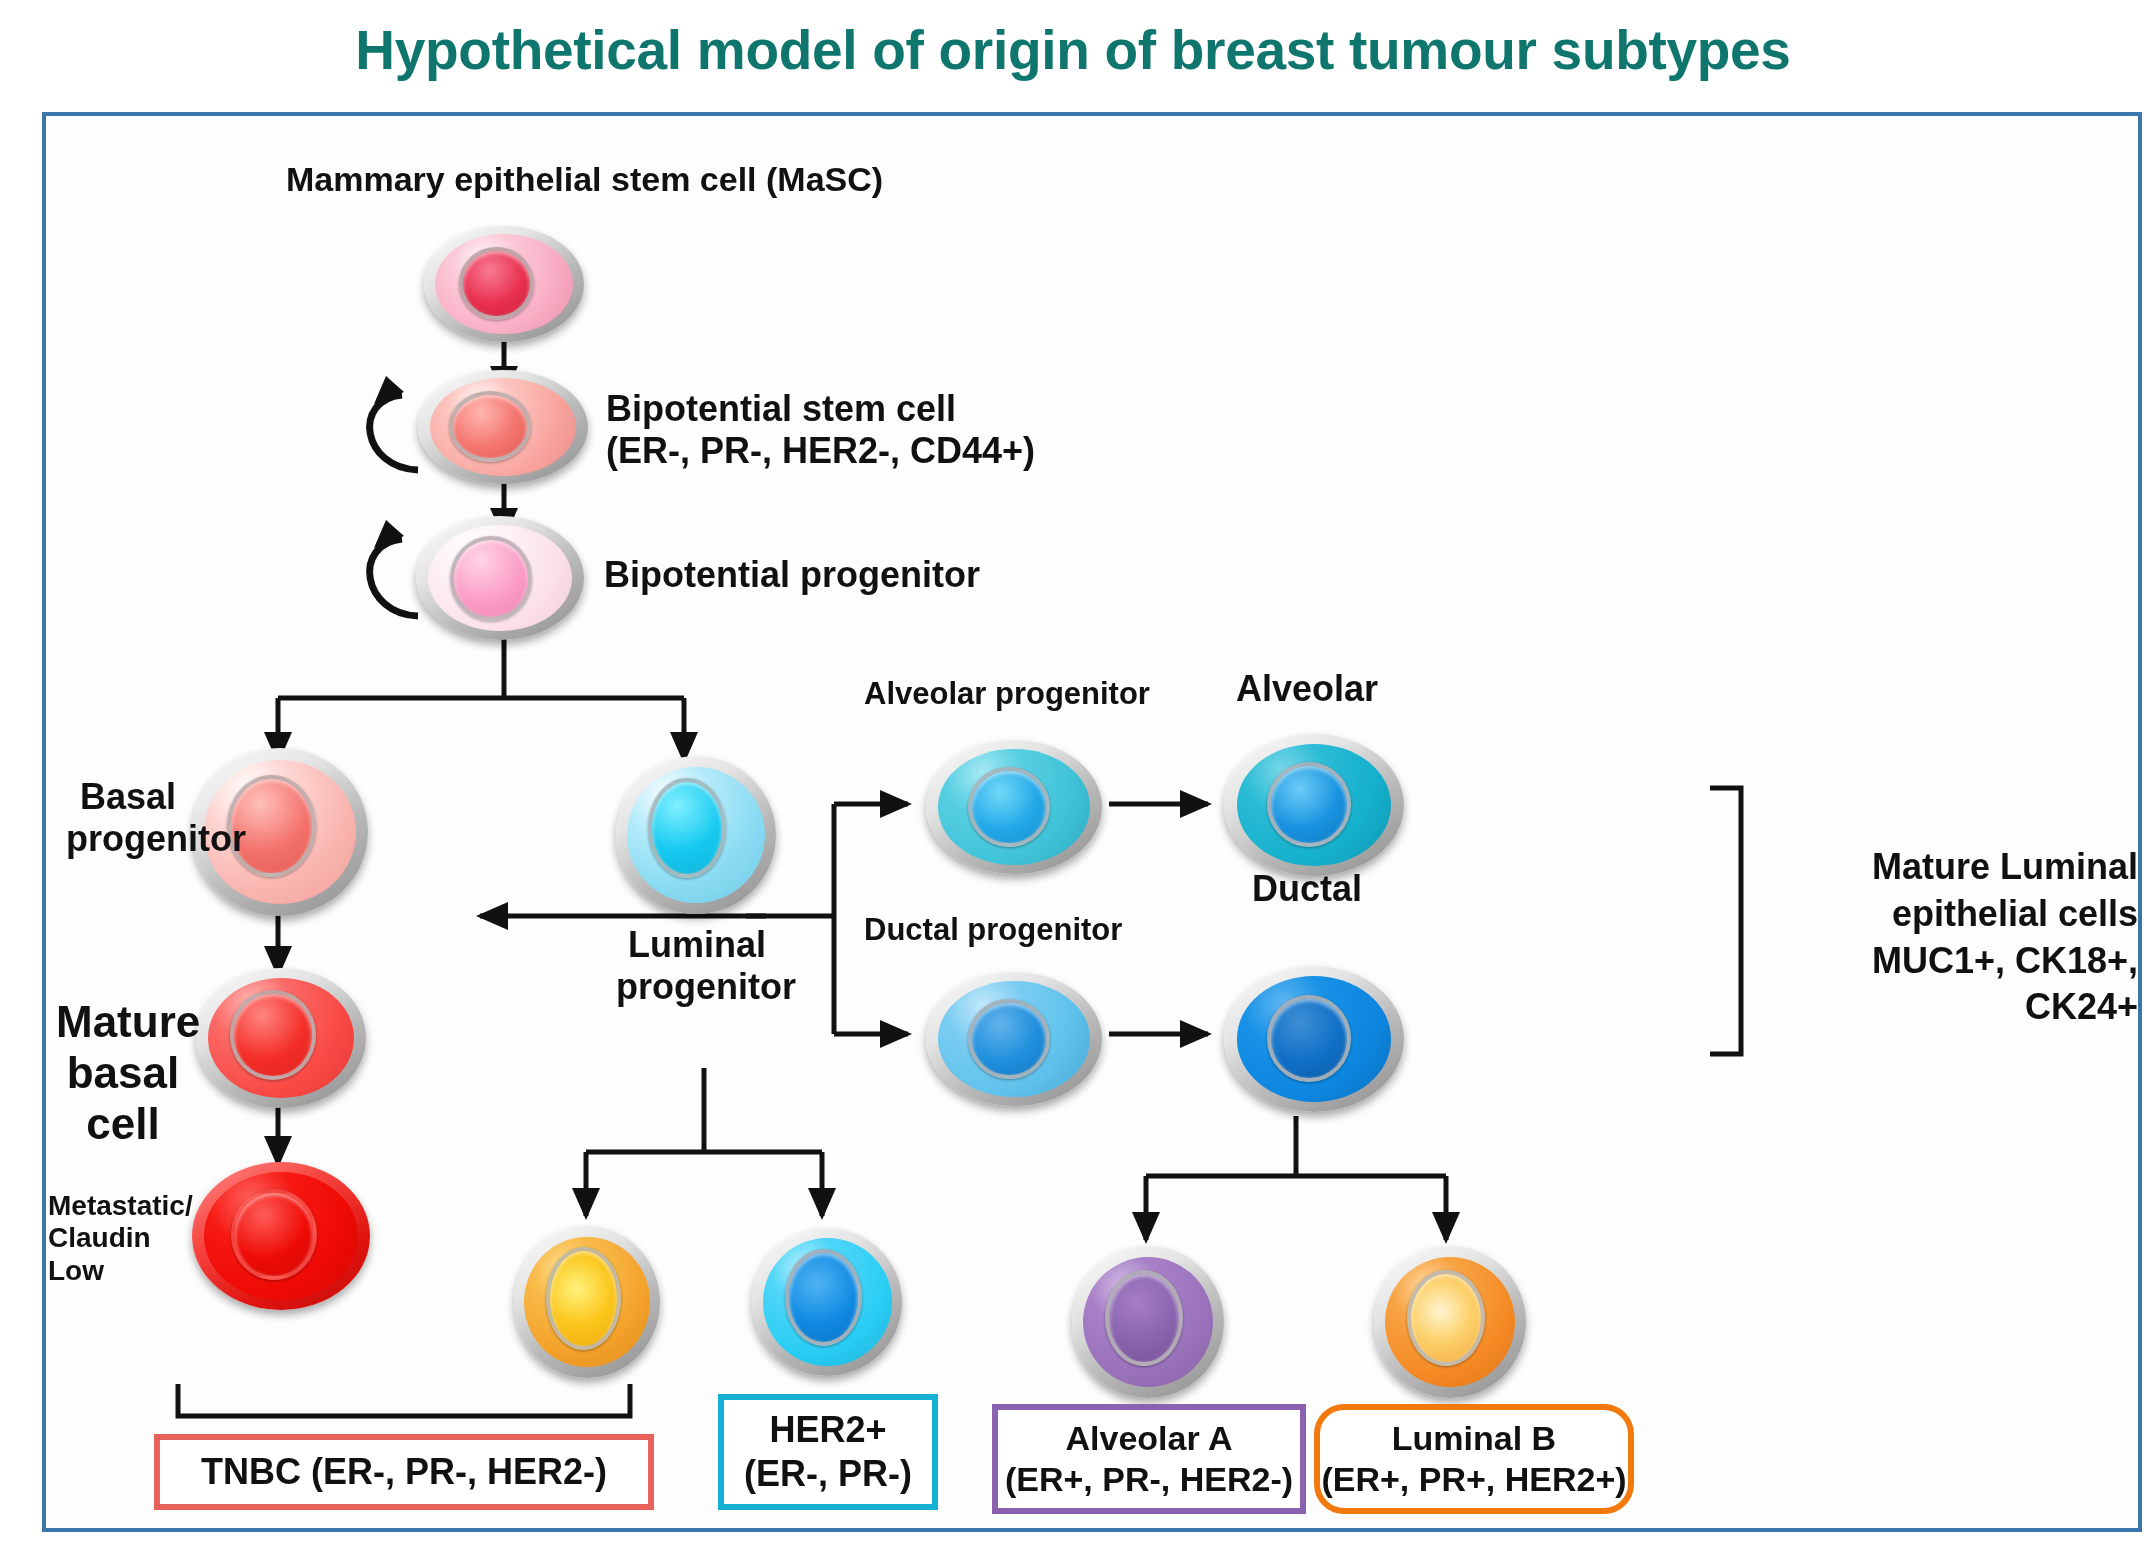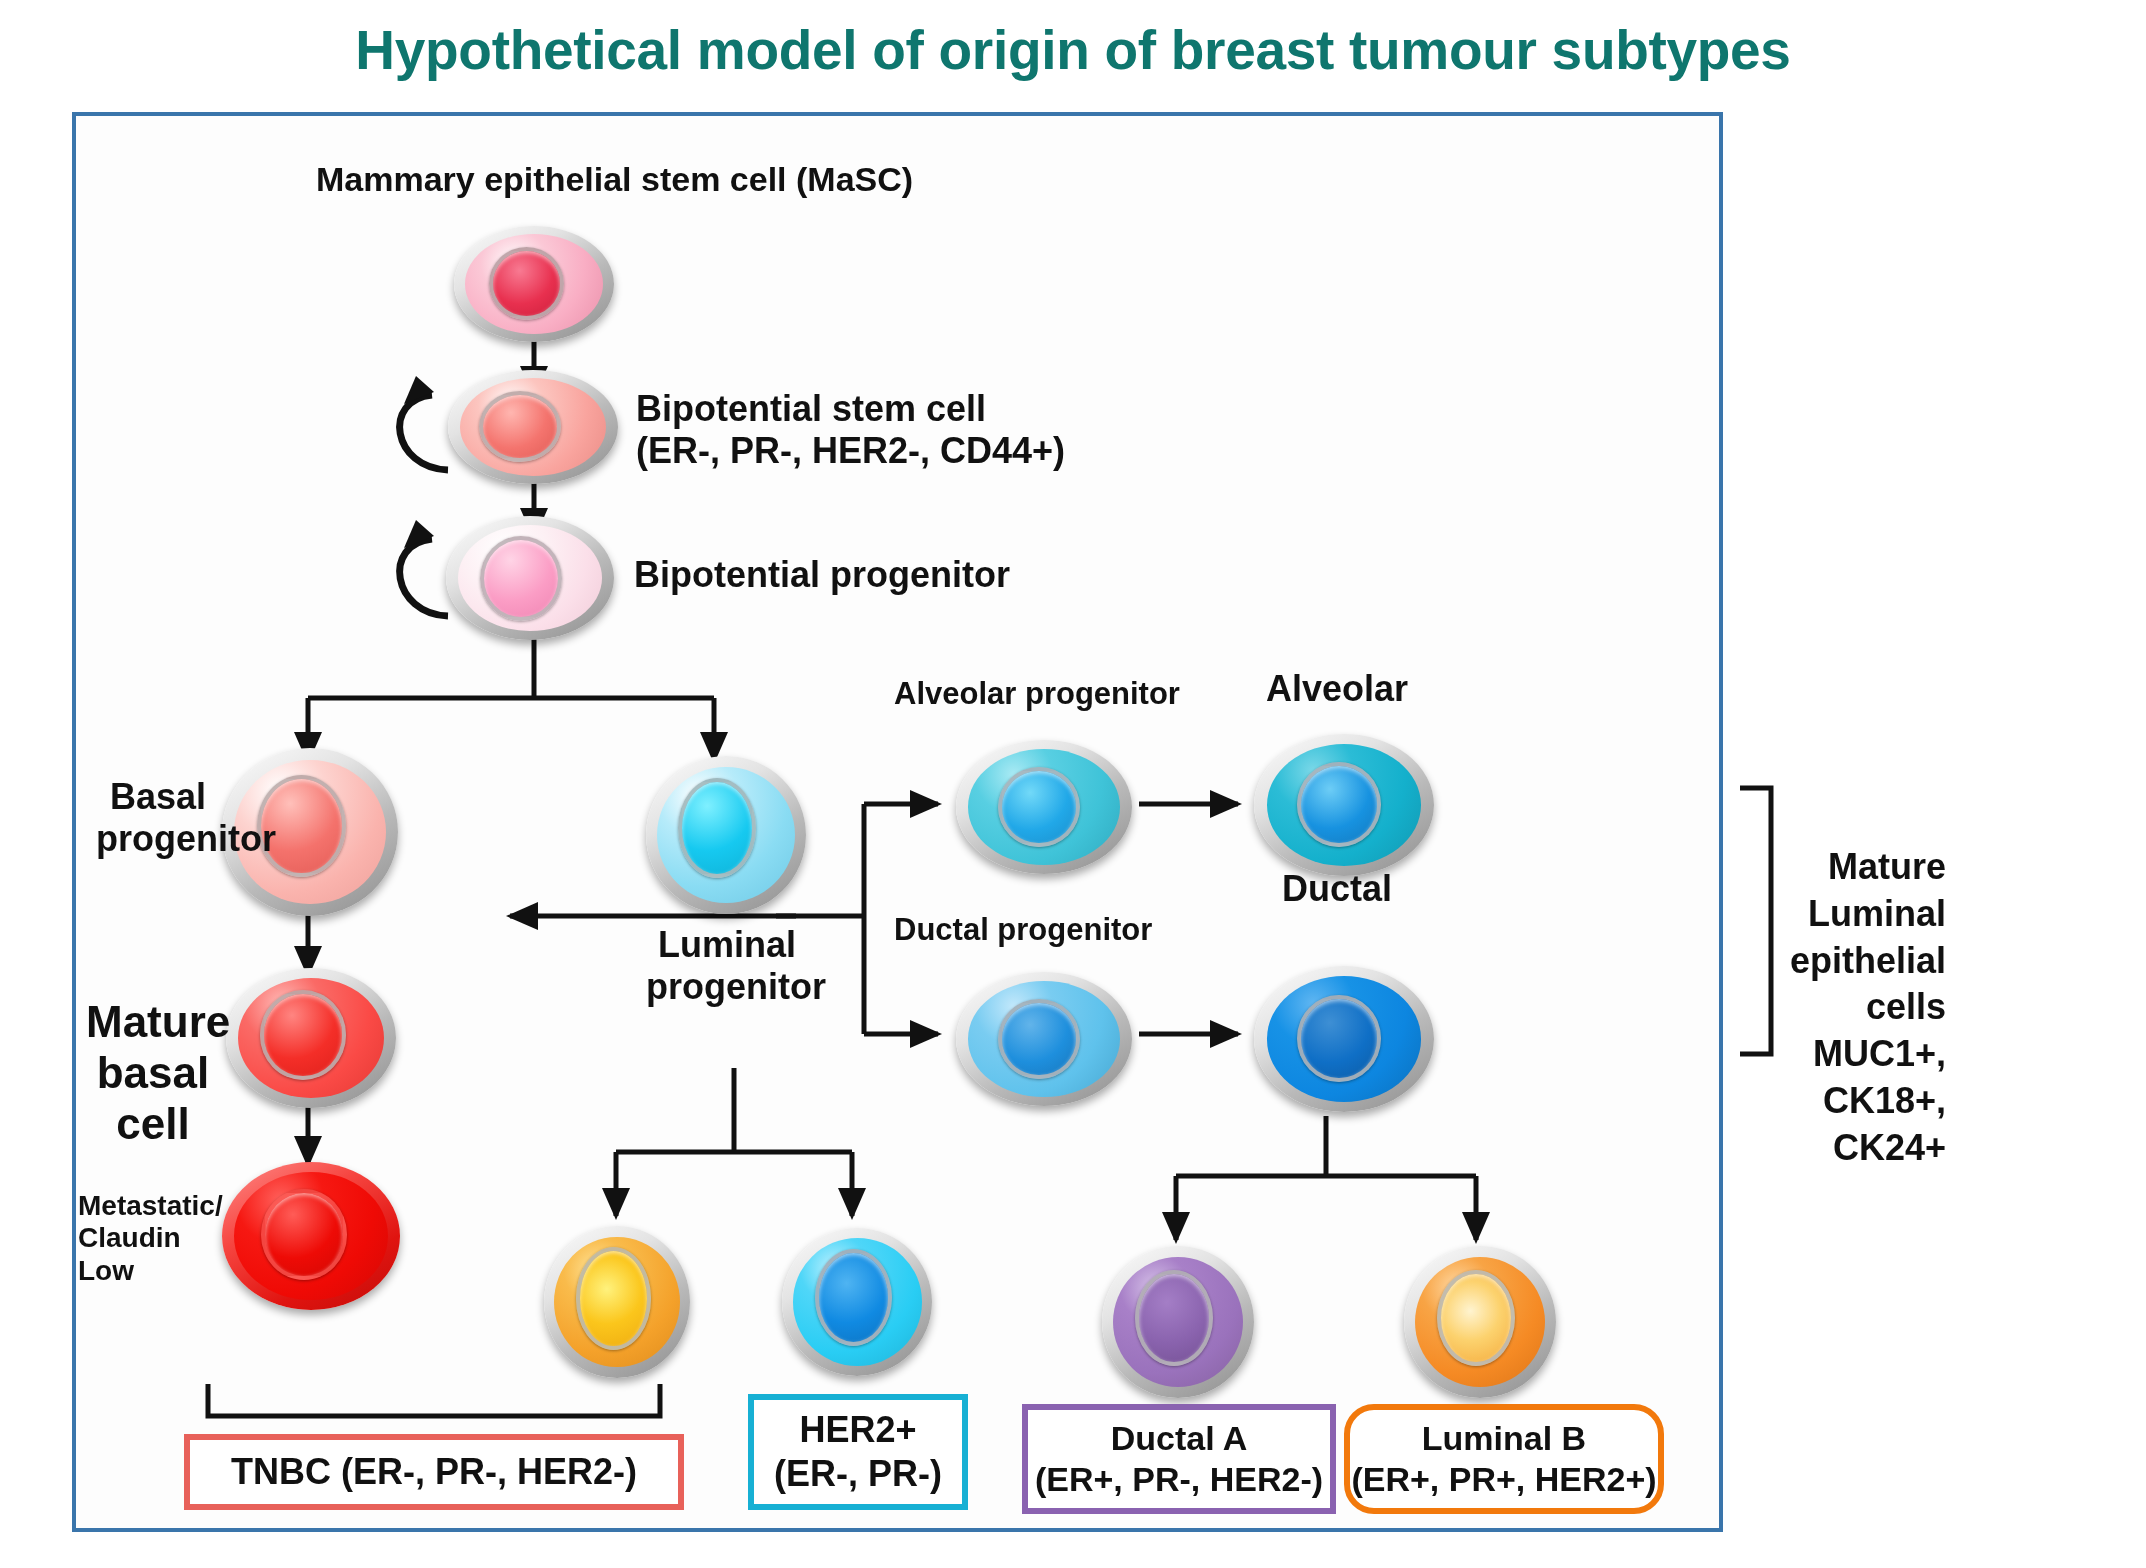--- a/index.html
+++ b/index.html
@@ -6,22 +6,22 @@
   body{width:2146px;height:1568px;position:relative;overflow:hidden;
        font-family:"Liberation Sans","DejaVu Sans",sans-serif;}
 
   #title{
     position:absolute;left:0;top:18px;width:2146px;text-align:center;
     font-size:55px;font-weight:bold;color:#0f766e;letter-spacing:-0.3px;
     font-family:"Liberation Sans","DejaVu Sans",sans-serif;
   }
 
   #frame{
-    position:absolute;left:42px;top:112px;width:1651px;height:1420px;
-    border:4px solid #3a75ab;background:#fdfdfd;box-sizing:border-box;margin-left:30px;
+    position:absolute;left:42px;top:112px;width:2100px;height:1420px;
+    border:4px solid #3a75ab;background:#fdfdfd;box-sizing:border-box;
   }
 
   .lbl{position:absolute;font-weight:bold;color:#111;line-height:1.16;
        white-space:pre-line;}
 
   
   .cell{position:absolute;border-radius:50%;
         box-shadow:0 5px 9px rgba(0,0,0,.33);}
   .cell .rim{position:absolute;inset:0;border-radius:50%;
         background:linear-gradient(150deg,#fdfdfd 0%,#e3e3e3 32%,#b9b9b9 60%,#8e8e8e 100%);}
@@ -229,19 +229,19 @@
 
   <div class="lbl" style="left:1714px;top:728px;font-size:36px;line-height:1.3;text-align:right;">Mature Luminal
 epithelial cells
 MUC1+, CK18+, CK24+</div>
 
   <div class="tagbox" style="left:108px;top:1318px;width:500px;height:76px;border-color:#e8615a;font-size:36px;">TNBC (ER-, PR-, HER2-)</div>
 
   <div class="tagbox" style="left:672px;top:1278px;width:220px;height:116px;border-color:#17b0d4;font-size:36px;">HER2+
 (ER-, PR-)</div>
 
-  <div class="tagbox" style="left:946px;top:1288px;width:314px;height:110px;border-color:#8a62b0;font-size:34px;">Ductal A
+  <div class="tagbox" style="left:946px;top:1288px;width:314px;height:110px;border-color:#8a62b0;font-size:34px;">Alveolar A
 (ER+, PR-, HER2-)</div>
 
   <div class="tagbox" style="left:1268px;top:1288px;width:320px;height:110px;border-color:#f2790c;font-size:34px;border-radius:30px;">Luminal B
 (ER+, PR+, HER2+)</div>
 
 </div>
 
 </body></html>

